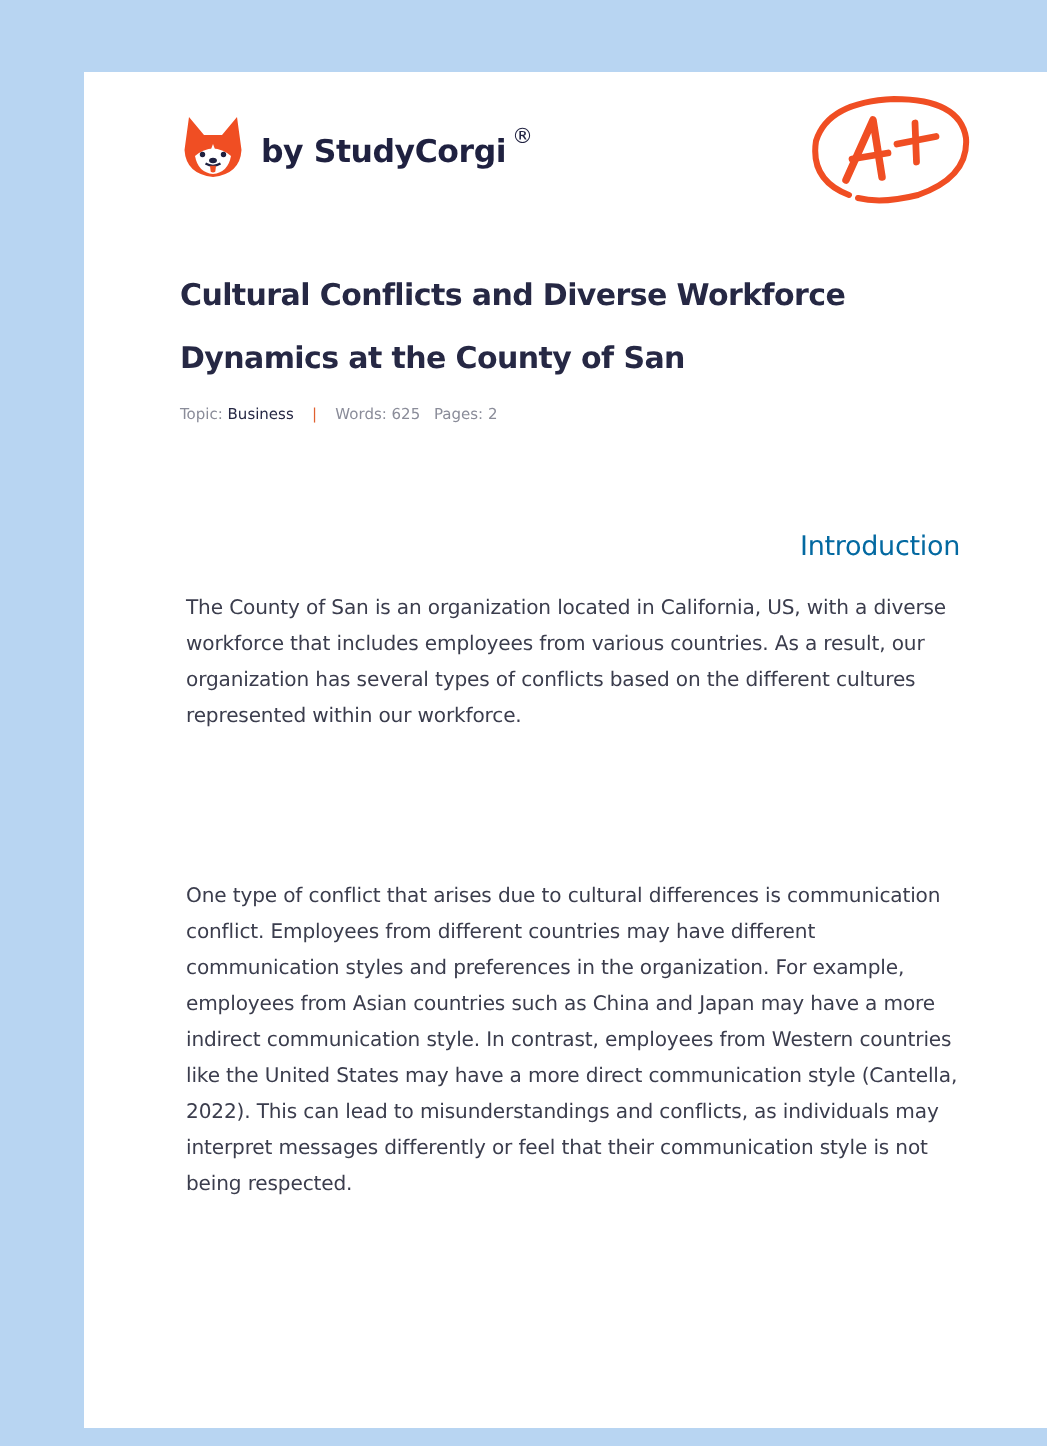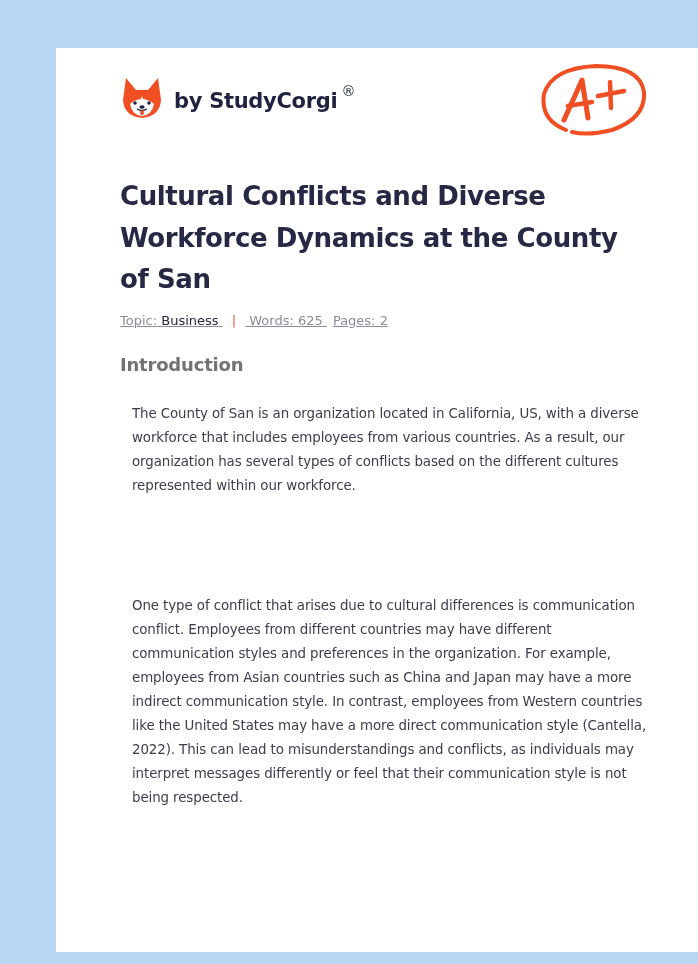--- a/index.html
+++ b/index.html
@@ -32,40 +32,39 @@
     font-size: 14px; color: #1f2140; margin-left: 4px; margin-top: -14px;
   }
   .grade {
     position: absolute; left: 482px; top: 10px;
   }
   .content {
     position: absolute; left: 64px; top: 128px; width: 512px;
   }
   h1 {
     margin: 0; font-family: "DejaVu Sans", sans-serif; font-weight: bold;
-    font-size: 26px; line-height: 41.5px; color: #262844; letter-spacing: -0.4px;
+    font-size: 20px; line-height: 41.5px; color: #262844; letter-spacing: -0.4px;
   }
   .meta {
-    margin-top: 12px; font-size: 13px; color: #8a8c99;
+    margin-top: 12px; font-size: 10px; color: #8a8c99;
     font-family: "DejaVu Sans", sans-serif;
-    text-decoration: underline;
   }
   .meta .topic-val { color: #262844; }
   .meta .sep { color: #e0602f; margin: 0 9px; }
   .meta .gap { margin-left: 6px; }
   h2 {
-    margin: 0; font-family: "DejaVu Sans", sans-serif; font-weight: bold;
-    font-size: 18px; color: #737373; letter-spacing: -0.2px;
+    margin: 0; font-family: "DejaVu Sans", sans-serif; font-weight: normal;
+    font-size: 18px; color: #0369a1; letter-spacing: -0.2px; text-align: right;
   }
   h3 {
     margin: 0; font-family: "DejaVu Sans", sans-serif; font-weight: bold;
     font-size: 16px; color: #262844; letter-spacing: -0.2px;
   }
   p {
-    margin: 12px; font-family: "DejaVu Sans", sans-serif;
+    margin: 4px; font-family: "DejaVu Sans", sans-serif;
     font-size: 13.4px; line-height: 24px; color: #3b3d4d; letter-spacing: -0.1px;
   }
   .abs { position: absolute; left: 0; width: 520px; }
 </style>
 </head>
 <body>
 
 <div class="card">
 
   <div class="logo">

